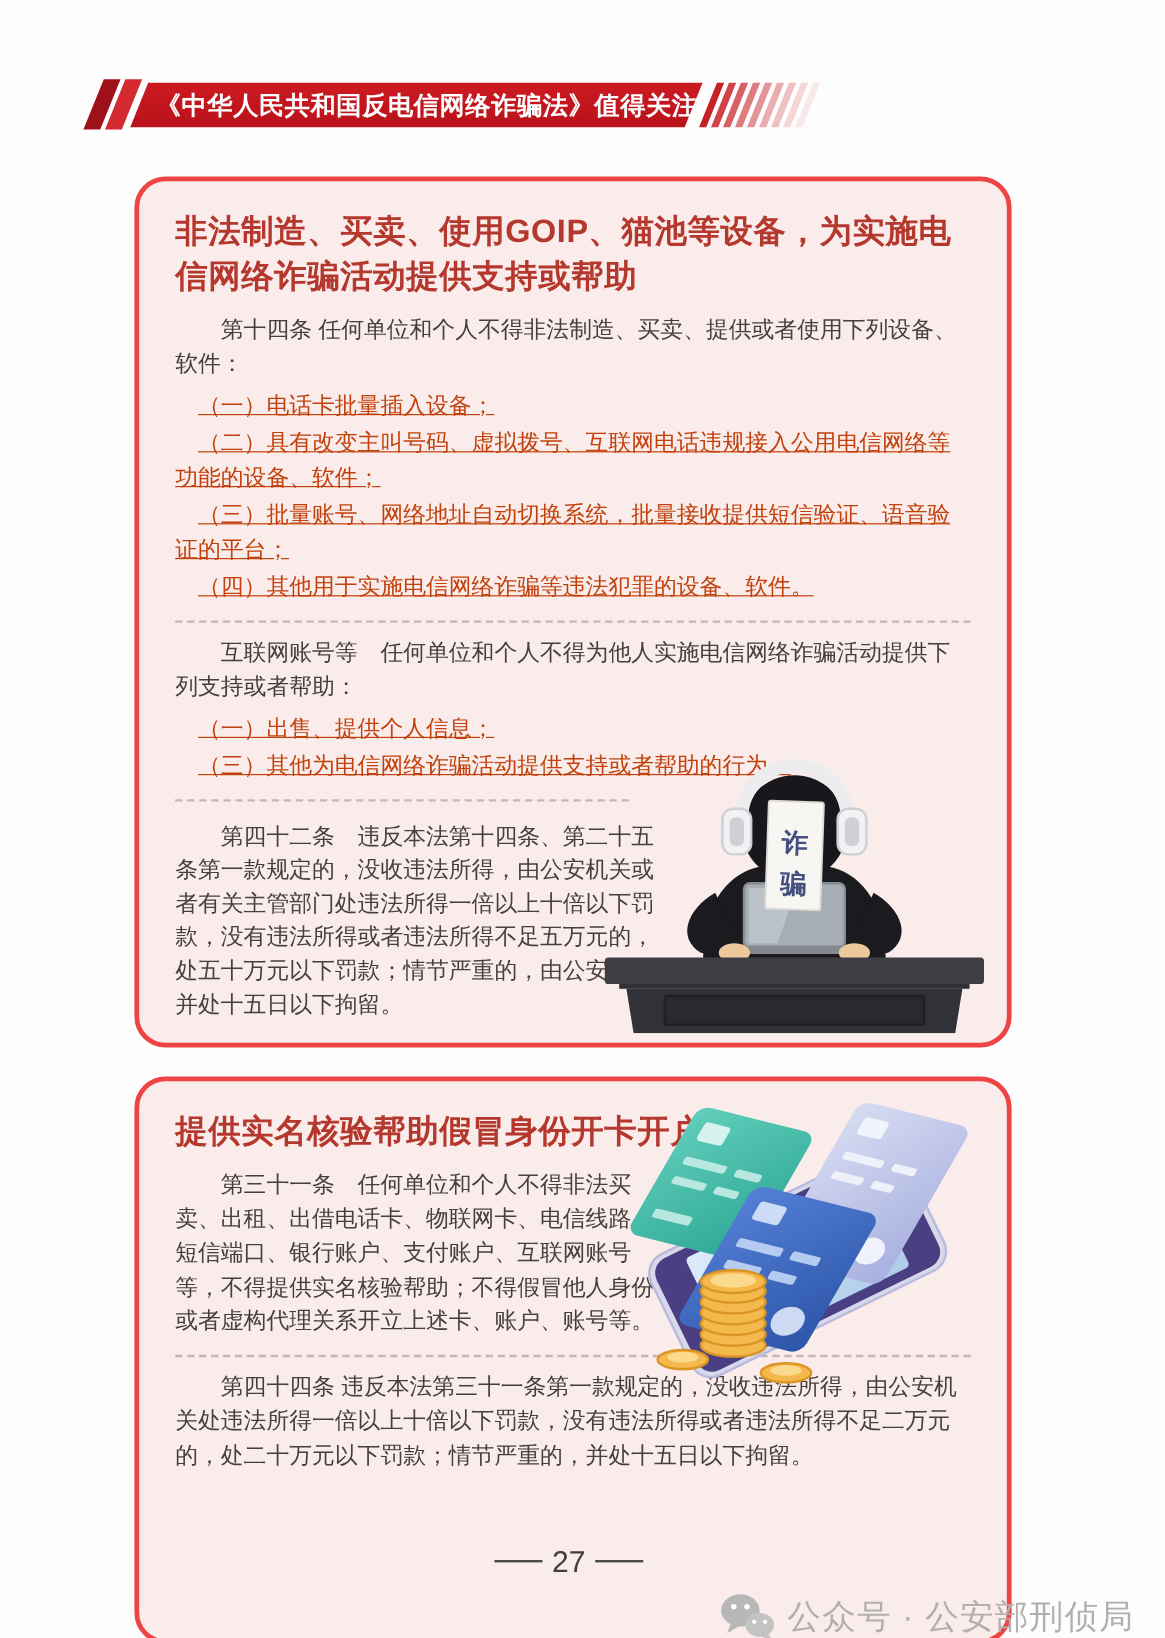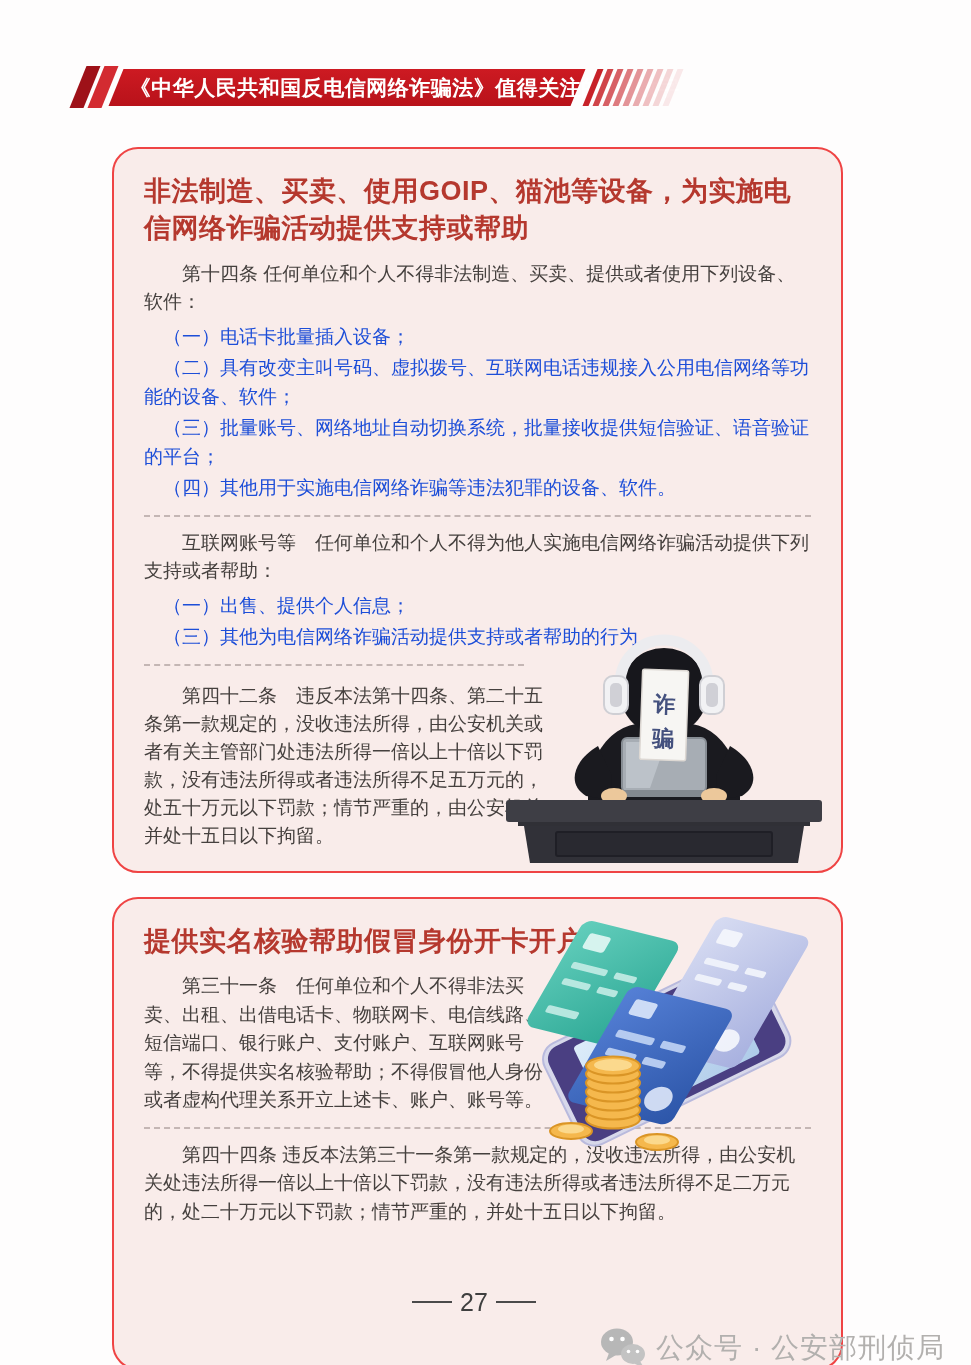--- a/index.html
+++ b/index.html
@@ -26,31 +26,31 @@
   .hdr-stripes i{display:block;width:6px;height:37px;background:#c4151c;transform:skewX(-22deg);}
   .hdr-stripes i:nth-child(1){opacity:.95}.hdr-stripes i:nth-child(2){opacity:.8}
   .hdr-stripes i:nth-child(3){opacity:.68}.hdr-stripes i:nth-child(4){opacity:.56}
   .hdr-stripes i:nth-child(5){opacity:.45}.hdr-stripes i:nth-child(6){opacity:.35}
   .hdr-stripes i:nth-child(7){opacity:.26}.hdr-stripes i:nth-child(8){opacity:.17}
   .hdr-stripes i:nth-child(9){opacity:.09}
 
   
   .card{
     position:absolute;left:112px;width:731px;box-sizing:border-box;
-    background:#f9ecea;border:2px solid #ef4444;border-radius:26px;
+    background:#f9ecea;border:4px solid #ef4444;border-radius:26px;
     padding:22px 30px 14px 30px;overflow:hidden;
   }
   #card1{top:147px;height:726px;}
   #card2{top:897px;height:473px;}
   .card-title{
     color:#b5382e;font-size:27px;font-weight:bold;line-height:1.38;
     margin:2px 0 12px 0;letter-spacing:.5px;
   }
   .para{font-size:19px;color:#45403e;line-height:1.5;text-indent:2em;margin:8px 0 6px 0;}
-  .item{font-size:19px;color:#1d4ed8;line-height:1.5;text-indent:1em;margin:3px 0;}
+  .item{font-size:19px;color:#c2410c;line-height:1.5;text-indent:1em;margin:3px 0;text-decoration:underline;}
   .divider{border-top:2px dashed #c4b6b4;margin:12px 0;height:0;}
   .divider.half{width:57%;}
 
   .row42{display:flex;margin-top:2px;}
   .col-a42{width:400px;}
   .col-a42 .para{line-height:1.48;margin-top:4px;}
   .card1-ill{position:absolute;right:12px;bottom:8px;width:330px;height:235px;}
 
   .col-a31{width:405px;}
   .card2-ill{position:absolute;top:12px;right:14px;width:300px;height:250px;}

